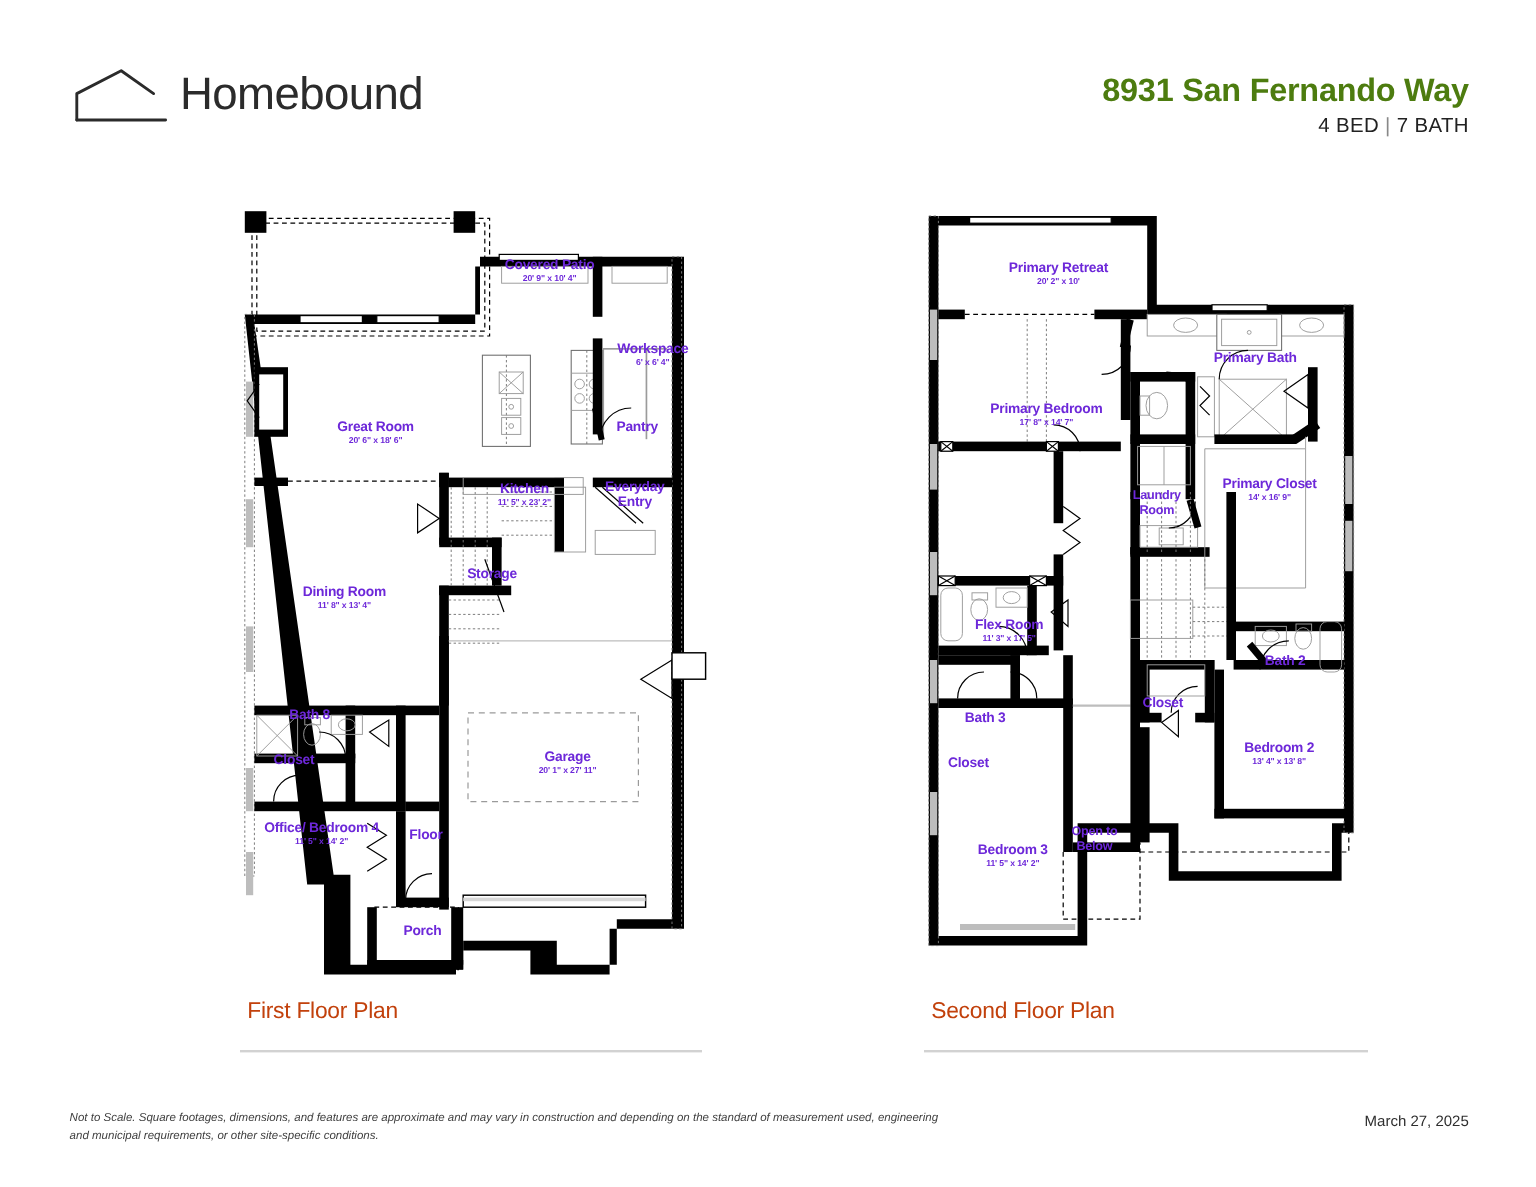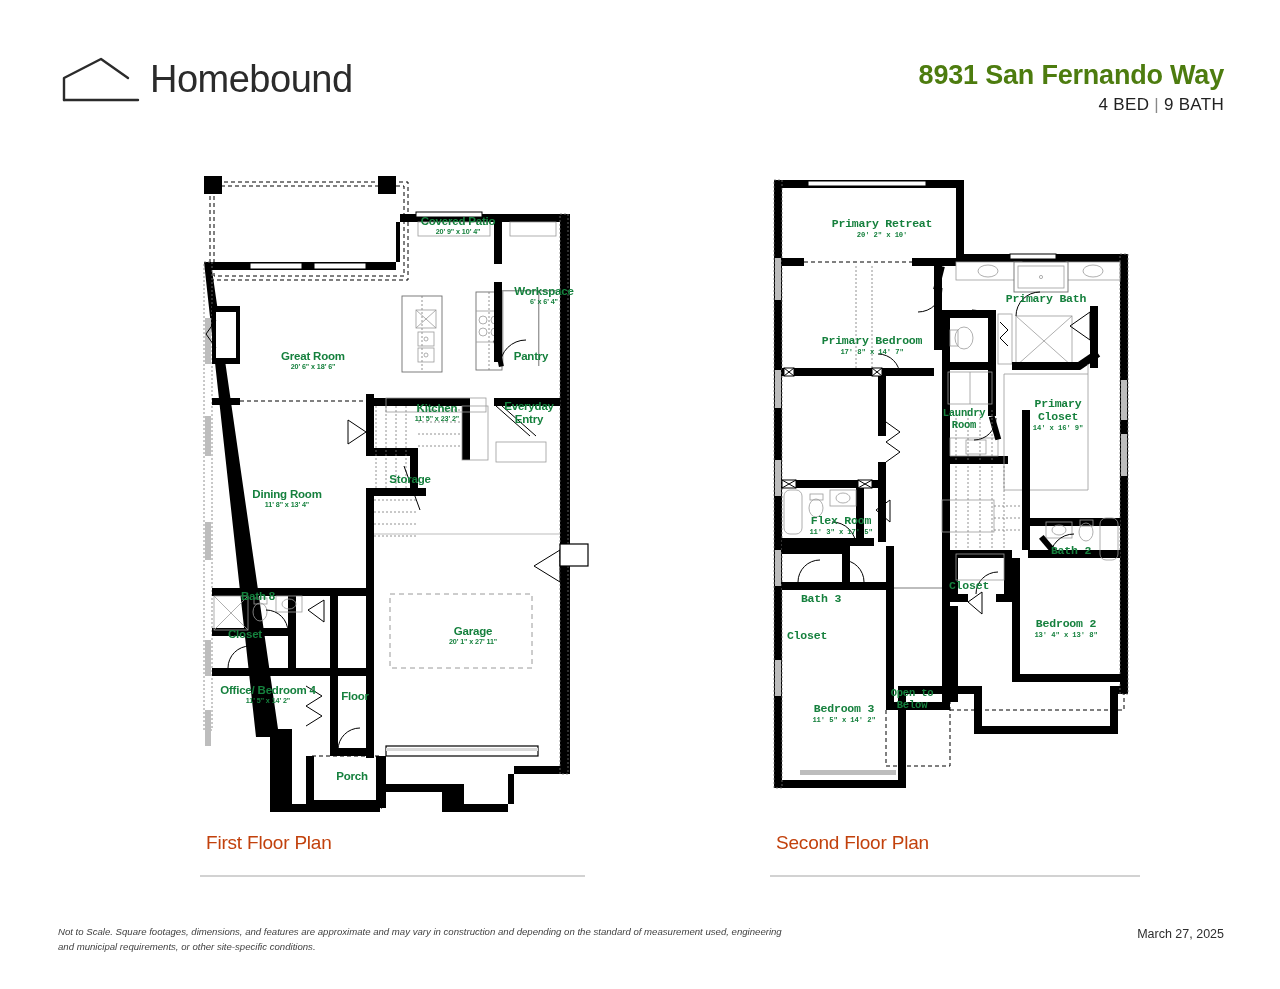--- a/index.html
+++ b/index.html
@@ -14,25 +14,25 @@
   #logo-word{font-size:38px;font-weight:400;letter-spacing:-0.5px;color:#2b2b2b;
              font-family:"Liberation Sans","DejaVu Sans",sans-serif;}
   #title-block{position:absolute;right:56px;top:60px;text-align:right;}
   #addr{font-size:27px;font-weight:bold;letter-spacing:-0.2px;color:#4d7c0f;line-height:1.15;}
   #beds{font-size:17px;font-weight:400;color:#222;margin-top:4px;letter-spacing:.3px;}
   #beds .divider{color:#888;margin:0 5px;font-weight:300;}
 
   
   .plan{position:absolute;top:170px;}
   #plan1{left:190px;width:400px;height:640px;}
-  #plan2{left:760px;width:390px;height:640px;font-family:Liberation Mono, monospace;}
+  #plan2{left:760px;width:390px;height:640px;}
   .plan svg{display:block;width:100%;height:100%;overflow:visible;}
 
   
-  .rlabel{position:absolute;text-align:center;color:#15803d;line-height:1.12;
+  .rlabel{position:absolute;text-align:center;color:#6d28d9;line-height:1.12;
           pointer-events:none;white-space:nowrap;}
   .rlabel .nm{font-size:11.5px;font-weight:bold;letter-spacing:-0.2px;display:block;}
   .rlabel .nm.sm{font-size:10.5px;}
   .rlabel .dm{font-size:7.2px;font-weight:bold;letter-spacing:-0.1px;display:block;margin-top:.5px;}
 
   
   .caption{position:absolute;font-size:19px;color:#c2410c;letter-spacing:-0.2px;}
   #cap1{left:206px;top:832px;}
   #cap2{left:776px;top:832px;}
   .caprule{position:absolute;height:2px;background:#d2d2d2;}
@@ -56,21 +56,21 @@
         <path d="M2 44 L2 22 L39 3 L66 22" fill="none" stroke="#2b2b2b" stroke-width="2.4" stroke-linecap="round" stroke-linejoin="round"></path>
         <path d="M2 44 L76 44" fill="none" stroke="#2b2b2b" stroke-width="2.4" stroke-linecap="round"></path>
       </svg>
     </span>
     <span id="logo-word">Homebound</span>
   </div>
 
   <div id="title-block">
     <div id="addr">8931 San Fernando Way</div>
     <div id="beds">
-      <span>4 BED</span><span class="divider">|</span><span>9 BATH</span>
+      <span>4 BED</span><span class="divider">|</span><span>7 BATH</span>
     </div>
   </div>
 </div>
 
 <div class="plan" id="plan1">
   <svg viewBox="0 0 400 640" preserveAspectRatio="none" aria-hidden="true">
     <defs>
       <style>
         .w{fill:#000;}                               /* heavy wall */
         .tw{stroke:#000;stroke-width:1;fill:none;}   /* thin line */

